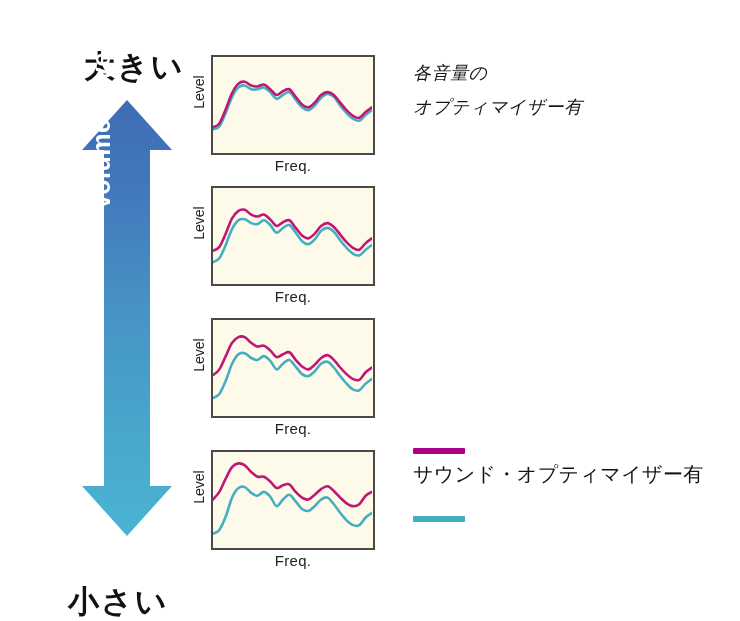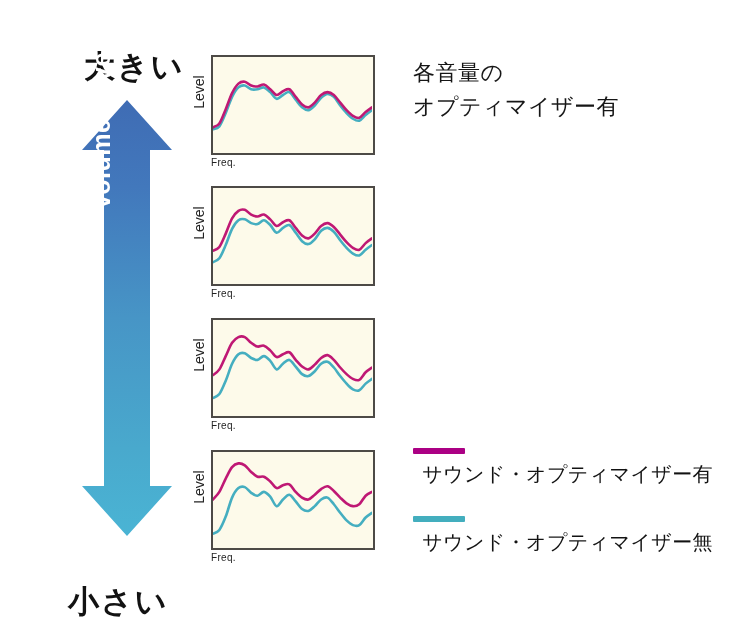--- a/index.html
+++ b/index.html
@@ -96,52 +96,53 @@
     border: 2.5px solid #4d4a46;
     box-sizing: border-box;
     overflow: hidden;
   }
   .chart-frame svg { display: block; }
   .axis-x-label {
     position: absolute;
     left: 33px;
     top: 102px;
     width: 164px;
-    text-align: left;
-    font-size: 10px;
+    text-align: center;
+    font-size: 15px;
     color: #232323;
     letter-spacing: 0.3px;
   }
 
   #chart-0 { top: 55px; }
   #chart-1 { top: 186px; }
   #chart-2 { top: 318px; }
   #chart-3 { top: 450px; }
 
   
   #callout {
     position: absolute;
     left: 413px;
     top: 56px;
     font-family: "DejaVu Sans", "Liberation Sans", sans-serif;
-    font-size: 22px;
+    font-size: 18px;
     font-weight: 500;
     line-height: 34px;
     color: #161616;
     letter-spacing: 0.5px;
+    font-style: italic;
   }
   #callout div { white-space: nowrap; }
 
   #legend {
     position: absolute;
     left: 413px;
     top: 448px;
     width: 300px;
   }
-  .legend-entry { margin-bottom: 28px; text-align: right; }
+  .legend-entry { margin-bottom: 28px; }
   .legend-swatch {
     width: 52px;
     height: 6px;
     border-radius: 1px;
     margin-bottom: 7px;
   }
   .legend-text {
     font-family: "DejaVu Sans", "Liberation Sans", sans-serif;
     font-size: 20px;
     font-weight: 500;
@@ -232,17 +233,16 @@
     <div>オプティマイザー有</div>
   </div>
 
   <div id="legend">
     <div class="legend-entry">
       <div class="legend-swatch" style="background: rgb(171, 0, 132);"></div>
       <div class="legend-text">サウンド・オプティマイザー有</div>
     </div>
     <div class="legend-entry">
       <div class="legend-swatch" style="background: rgb(67, 174, 190);"></div>
-      <div class="legend-text">サウンド・オプティマイザー無</div>
     </div>
   </div>
 
 </div>
 
 </body></html>

